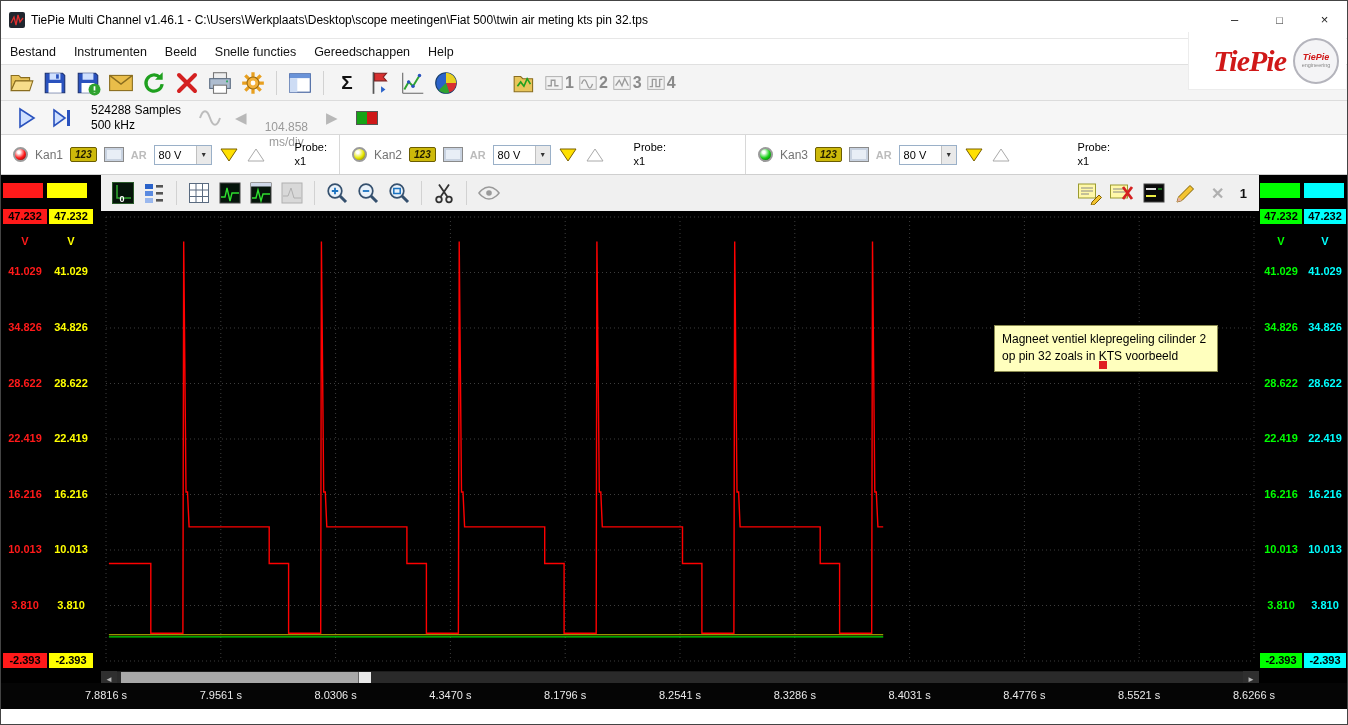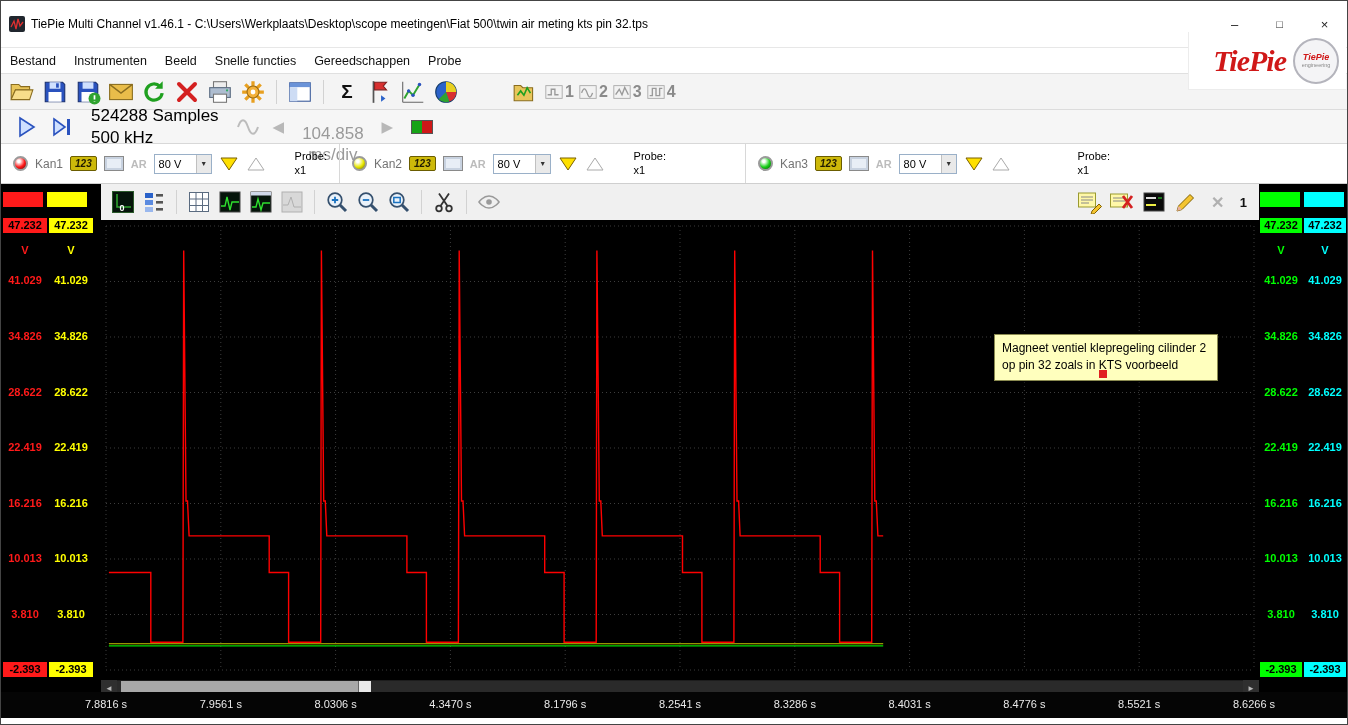--- a/index.html
+++ b/index.html
@@ -1,41 +1,41 @@
 <!DOCTYPE html>
 <html><head>
 <meta charset="utf-8">
 <style>
   * { box-sizing: border-box; margin: 0; padding: 0; }
   body { font-family: "Liberation Sans", sans-serif; background: #888; }
   .window { width: 1348px; height: 725px; background: #fff; border: 1px solid #444; position: relative; overflow: hidden; }
 
   
-  .titlebar { height: 47px; background: #fff; display: flex; align-items: center; border-bottom: 1px solid #e7e7e7; }
+  .titlebar { height: 38px; background: #fff; display: flex; align-items: center; border-bottom: 1px solid #e7e7e7; }
   .app-icon { margin: 0 6px 0 8px; display: flex; }
   .title-text { font-size: 12px; color: #000; white-space: nowrap; }
   .win-controls { margin-left: auto; display: flex; height: 100%; }
   .win-btn { width: 45px; display: flex; align-items: center; justify-content: center; font-size: 13px; color: #222; }
 
   
   .menubar { height: 26px; background: #fff; display: flex; align-items: center; border-bottom: 1px solid #e0e0e0; }
   .menu-item { padding: 4px 9px; font-size: 12.5px; color: #111; }
 
   
   .toolbar { height: 36px; background: #f4f4f4; border-bottom: 1px solid #dcdcdc; display: flex; align-items: center; padding-left: 6px; gap: 3px; }
   .tbtn { width: 30px; height: 30px; display: flex; align-items: center; justify-content: center; flex: 0 0 auto; }
   .vsep { width: 1px; height: 24px; background: #d2d2d2; margin: 0 5px; flex: 0 0 auto; }
   .glyph-icon { font-size: 19px; font-weight: bold; color: #111; line-height: 1; }
   .quick-group { display: flex; align-items: center; gap: 4px; margin-left: 46px; }
   .quick-slot { display: flex; align-items: center; gap: 1px; }
   .quick-num { font-size: 16px; font-weight: bold; color: #8a8a8a; }
 
   
   .transport { height: 34px; background: #f6f6f6; border-bottom: 1px solid #d8d8d8; display: flex; align-items: center; padding-left: 10px; gap: 6px; }
-  .stack { display: flex; flex-direction: column; justify-content: center; font-size: 17px; line-height: 1.25; margin: 0 8px; }
+  .stack { display: flex; flex-direction: column; justify-content: center; font-size: 12px; line-height: 1.25; margin: 0 8px; }
   .stack.gray { color: #9a9a9a; text-align: center; margin-top: 35px; }
   .nav-arrow { font-size: 15px; color: #b8b8b8; padding: 0 4px; }
   .trigger-ind { width: 22px; height: 14px; border: 1px solid #555; background: linear-gradient(to right, #16a316 0 50%, #cf1818 50% 100%); margin-left: 8px; }
 
   
   .channelbar { height: 40px; background: #fff; border-bottom: 1px solid #cfcfcf; display: flex; align-items: stretch; }
   .chgroup { display: flex; align-items: center; gap: 7px; padding-left: 12px; }
   .chgroup + .chgroup { border-left: 1px solid #d8d8d8; }
   .g1 { width: 338px; } .g2 { width: 406px; } .g3 { flex: 1; }
   .led { width: 15px; height: 15px; border-radius: 50%; border: 2px solid #9a9a9a; flex: 0 0 auto; }
@@ -106,21 +106,21 @@
       <div class="win-btn">×</div>
     </div>
   </div>
 
   <div class="menubar">
     <span class="menu-item">Bestand</span>
     <span class="menu-item">Instrumenten</span>
     <span class="menu-item">Beeld</span>
     <span class="menu-item">Snelle functies</span>
     <span class="menu-item">Gereedschappen</span>
-    <span class="menu-item">Probe</span>
+    <span class="menu-item">Help</span>
   </div>
 
   <div class="logo-box">
     <span class="logo-text">TiePie</span>
     <span class="logo-circle">
       <span class="lc1">TiePie</span>
       <span class="lc2">engineering</span>
     </span>
   </div>
 

